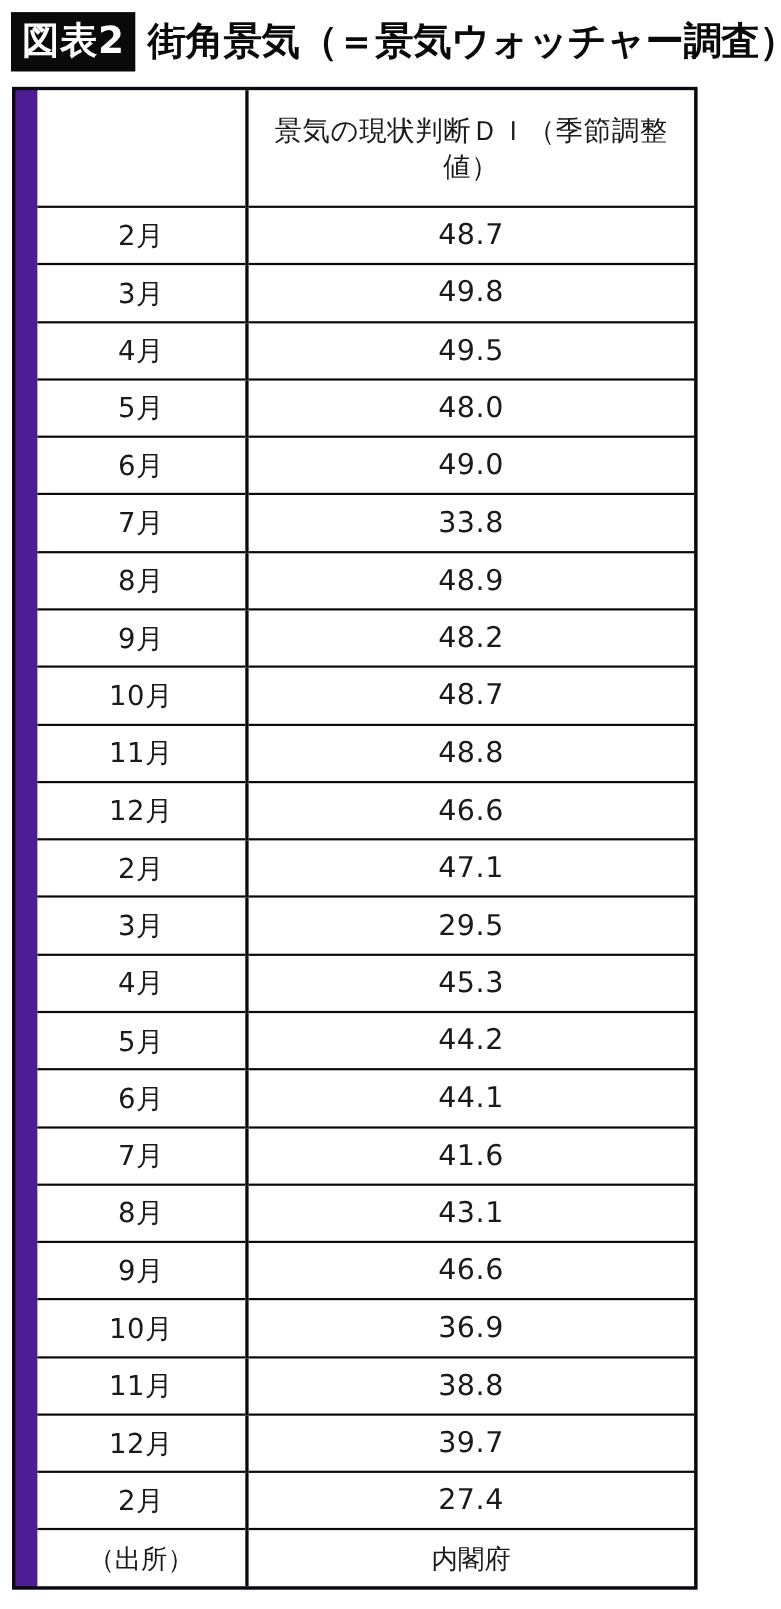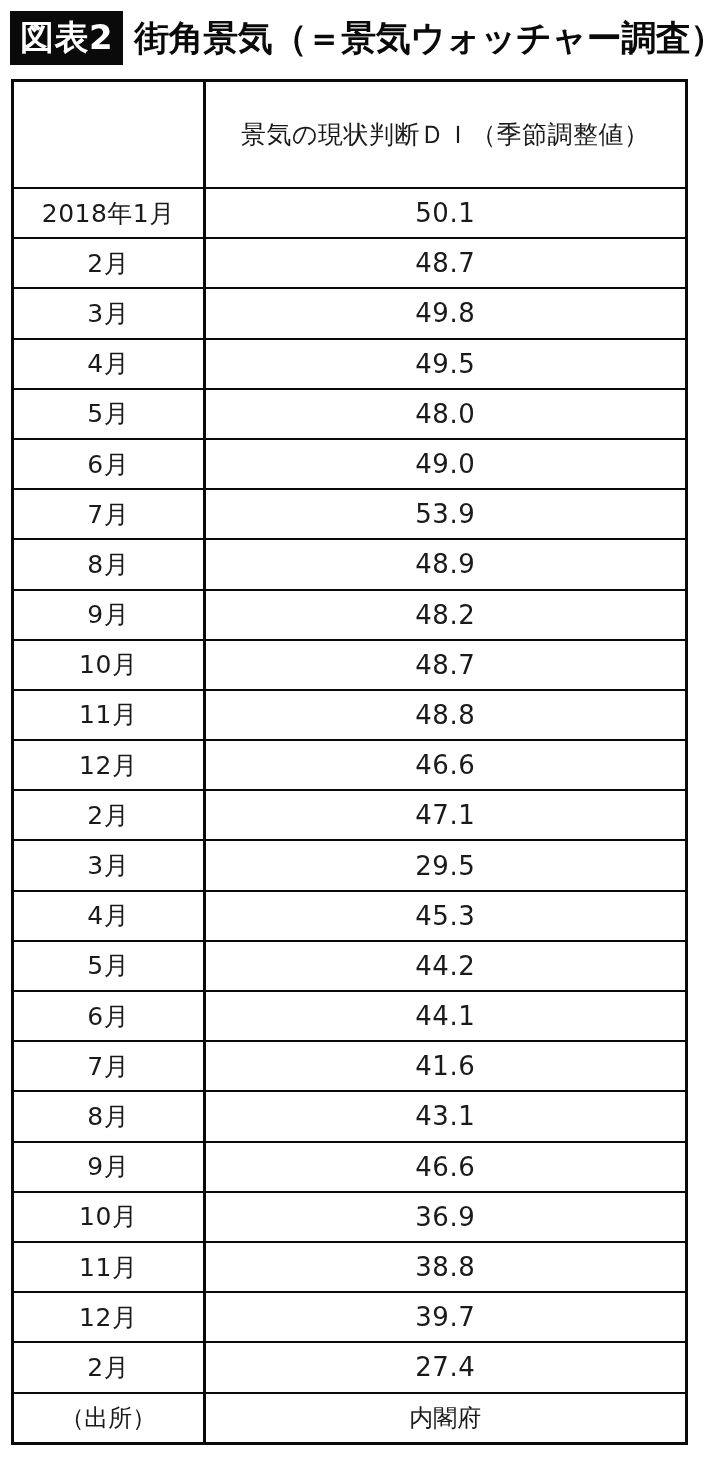--- a/index.html
+++ b/index.html
@@ -48,25 +48,26 @@
     white-space: nowrap;
     letter-spacing: -0.5px;
     font-family: "DejaVu Sans", "Liberation Sans", sans-serif;
   }
 
   
   .table-wrap {
     position: absolute;
     left: 11px;
     top: 79px;
-    width: 677px;
+    width: 623px;
     height: 1366px;
     box-sizing: border-box;
     border: 3px solid #0a0a0a;
-    background: #0c4a6e;
+    background: #4c1d95;
+    padding-left: 20px;
   }
   table.di-table {
     width: 100%;
     height: 100%;
     border-collapse: collapse;
     table-layout: fixed;
   }
   table.di-table col.c-label { width: 190px; }
   table.di-table col.c-value { width: auto; }
 
@@ -141,24 +142,20 @@
       <col class="c-value">
     </colgroup>
     <thead>
       <tr class="header-row">
         <th class="cell-label hdr-empty"></th>
         <th class="hdr-title">景気の現状判断ＤＩ（季節調整値）</th>
       </tr>
     </thead>
     <tbody id="table-body">
 
-    <tr class="data-row">
-          <td class="cell-label period">2018年1月</td>
-          <td class="value">50.1</td>
-        </tr>
         <tr class="data-row">
           <td class="cell-label period">2月</td>
           <td class="value">48.7</td>
         </tr>
         <tr class="data-row">
           <td class="cell-label period">3月</td>
           <td class="value">49.8</td>
         </tr>
         <tr class="data-row">
           <td class="cell-label period">4月</td>
@@ -167,21 +164,21 @@
         <tr class="data-row">
           <td class="cell-label period">5月</td>
           <td class="value">48.0</td>
         </tr>
         <tr class="data-row">
           <td class="cell-label period">6月</td>
           <td class="value">49.0</td>
         </tr>
         <tr class="data-row">
           <td class="cell-label period">7月</td>
-          <td class="value">53.9</td>
+          <td class="value">33.8</td>
         </tr>
         <tr class="data-row">
           <td class="cell-label period">8月</td>
           <td class="value">48.9</td>
         </tr>
         <tr class="data-row">
           <td class="cell-label period">9月</td>
           <td class="value">48.2</td>
         </tr>
         <tr class="data-row">

